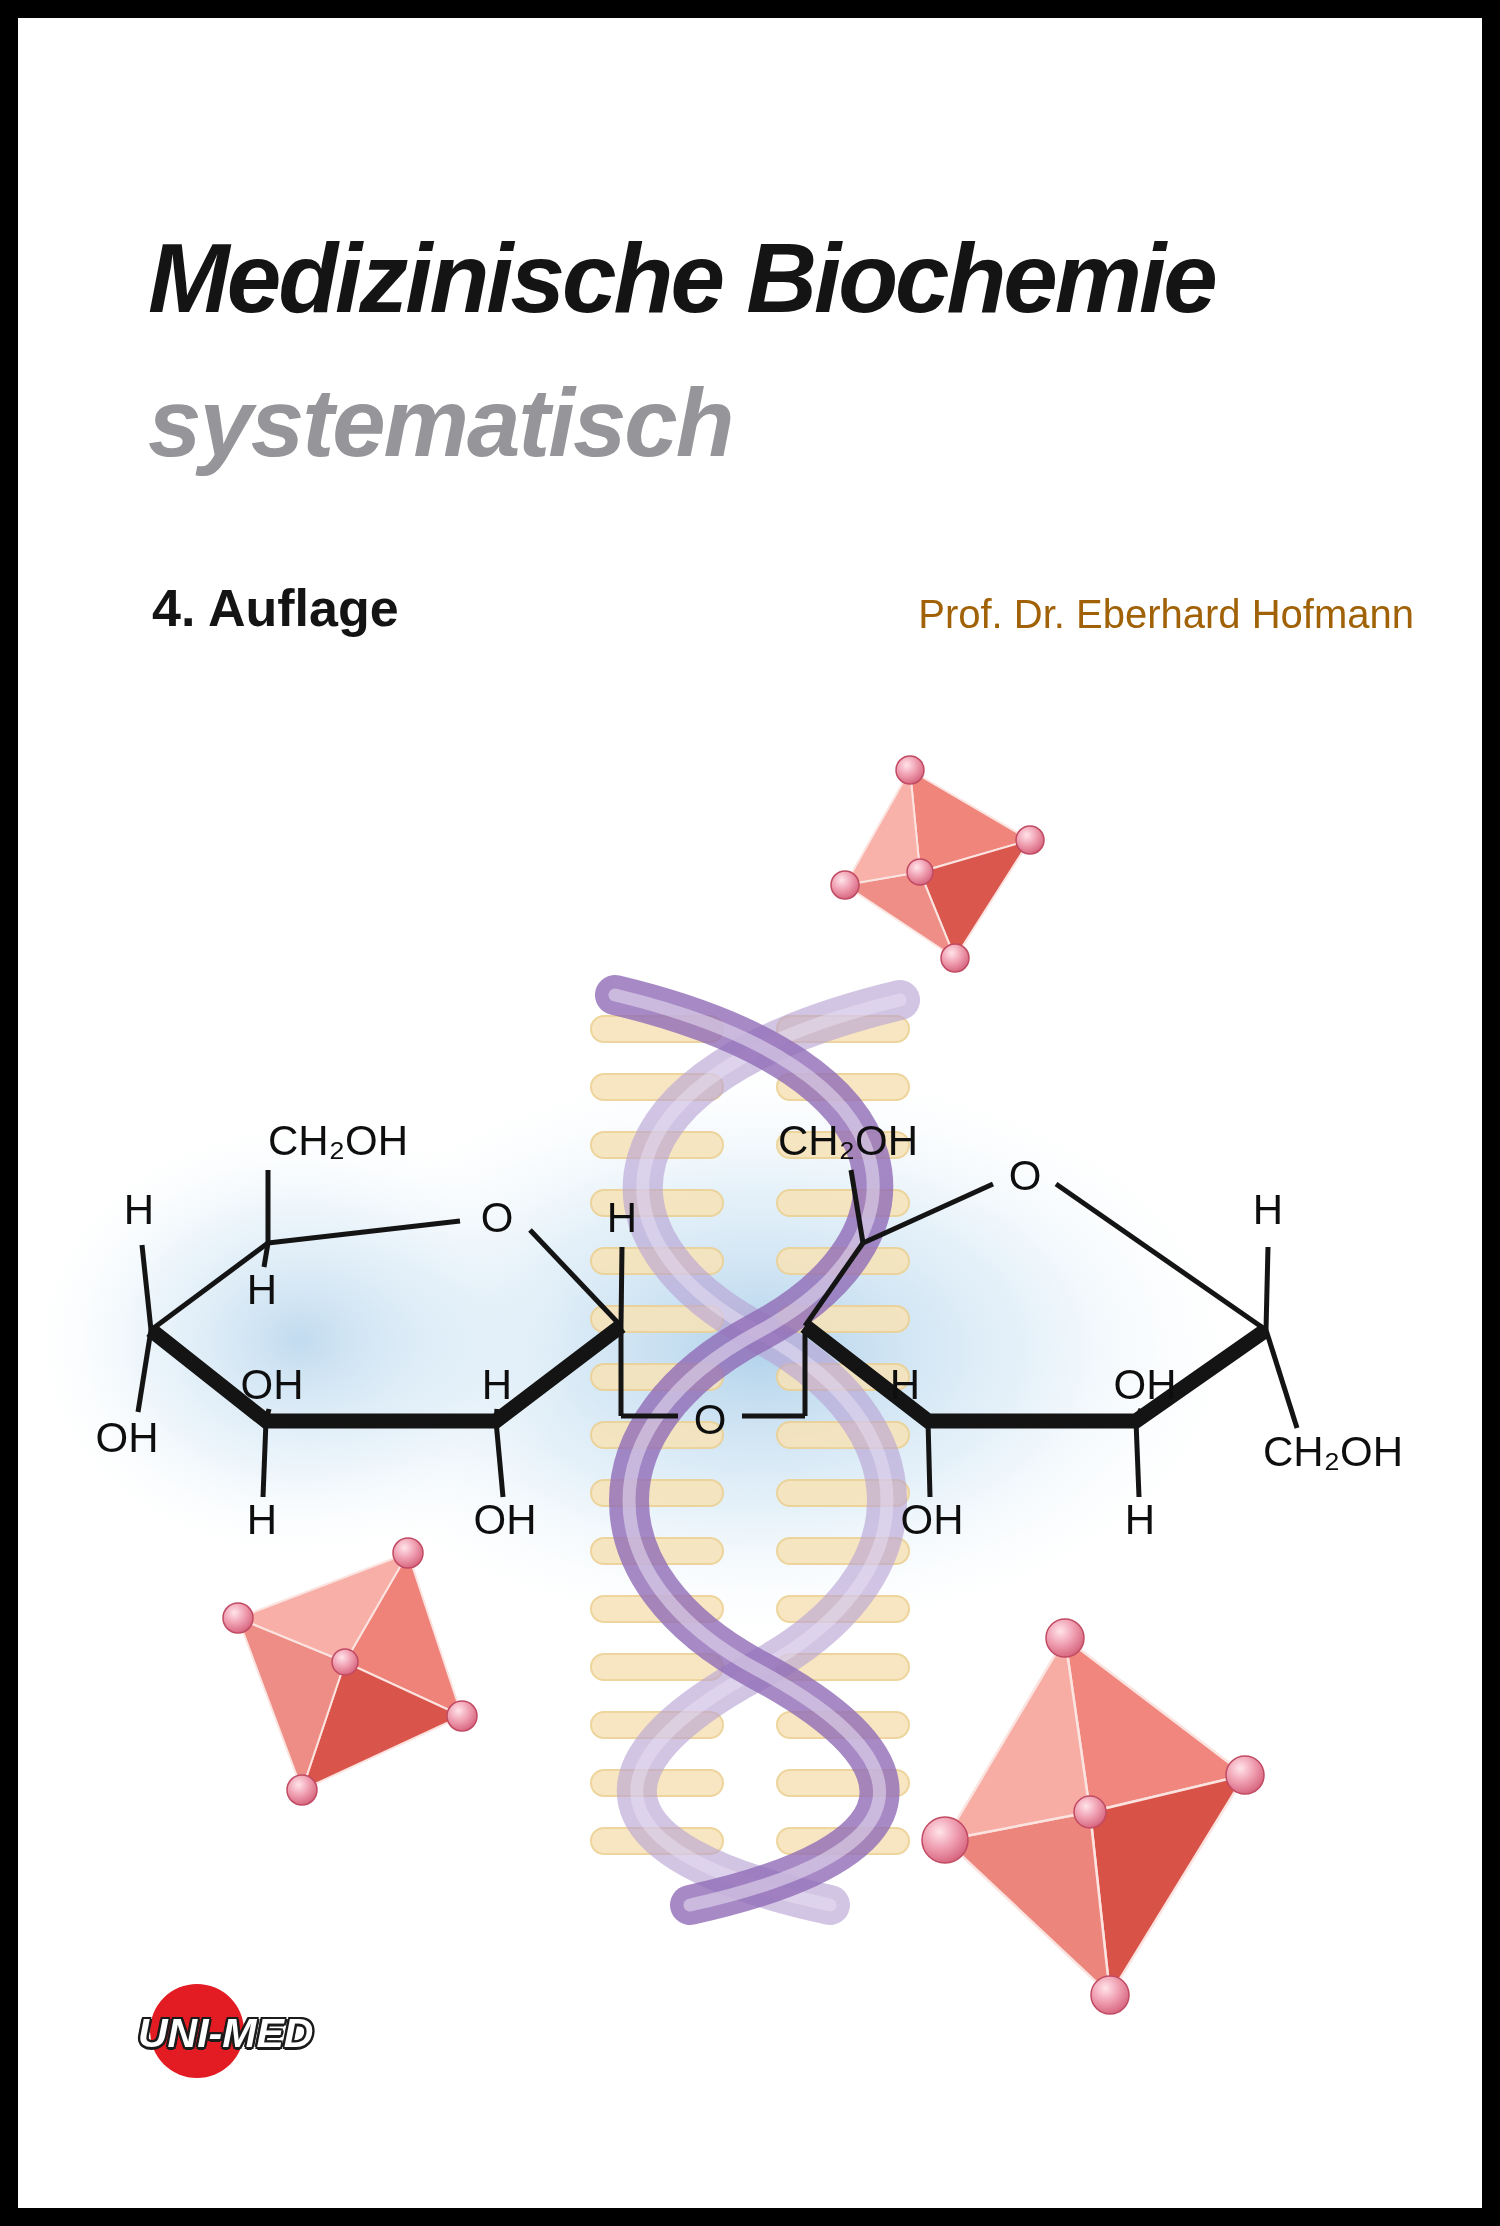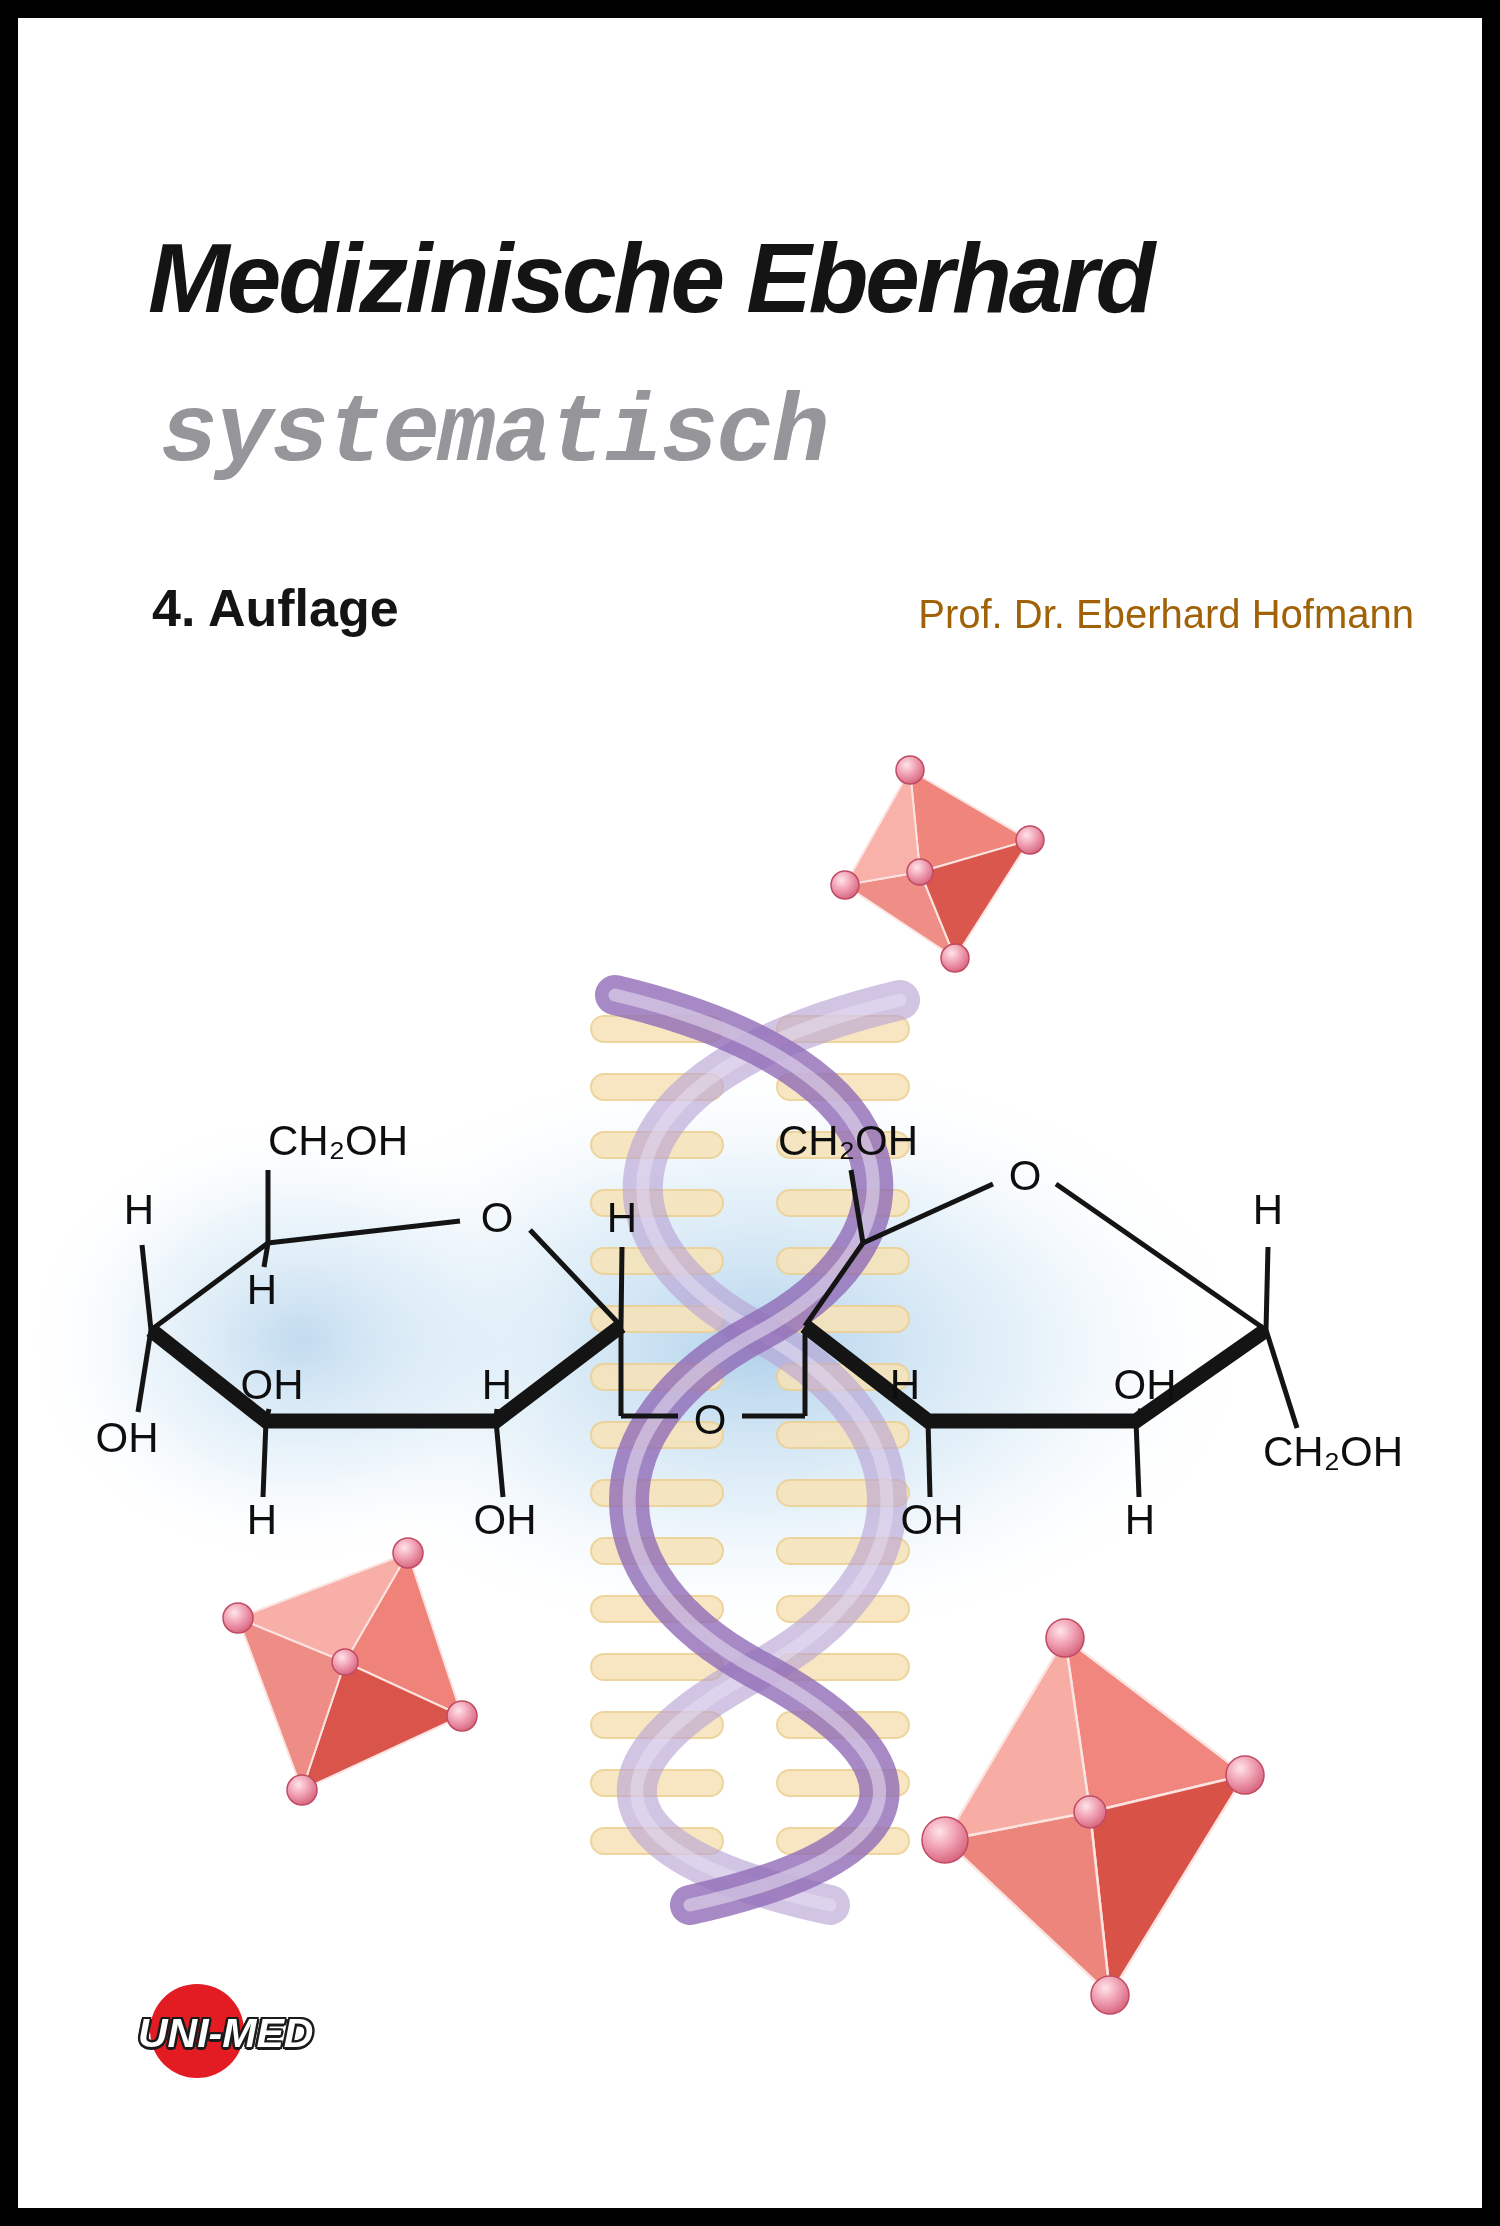--- a/index.html
+++ b/index.html
@@ -7,22 +7,22 @@
     width:1500px;height:2226px;position:relative;background:#ffffff;
     font-family:"Liberation Sans", sans-serif;overflow:hidden;
   }
   .frame{position:absolute;inset:0;border:18px solid #000;z-index:9;pointer-events:none;}
   .art{position:absolute;left:0;top:0;width:1500px;height:2226px;z-index:1;}
   .title{
     position:absolute;left:148px;top:222px;margin:0;z-index:4;
     font-size:98px;font-weight:bold;font-style:italic;letter-spacing:-3px;color:#141414;white-space:nowrap;
   }
   .subtitle{
-    position:absolute;left:148px;top:368px;margin:12px;z-index:4;
-    font-size:96px;font-weight:bold;font-style:italic;letter-spacing:-2px;color:#96969a;white-space:nowrap;font-family:Liberation Mono, monospace;
+    position:absolute;left:148px;top:368px;margin:0;z-index:4;
+    font-size:96px;font-weight:bold;font-style:italic;letter-spacing:-2px;color:#96969a;white-space:nowrap;
   }
   .edition{
     position:absolute;left:152px;top:578px;z-index:4;
     font-size:52px;font-weight:bold;color:#141414;white-space:nowrap;
   }
   .author{
     position:absolute;right:86px;top:592px;z-index:4;
     font-size:40px;color:#a16207;white-space:nowrap;
   }
   .mlabel{
@@ -142,21 +142,21 @@
     <line x1="928" y1="1421" x2="909" y2="1408" stroke-width="5"></line>
     <line x1="928" y1="1421" x2="930" y2="1497" stroke-width="5"></line>
     <line x1="1136" y1="1421" x2="1141" y2="1409" stroke-width="5"></line>
     <line x1="1136" y1="1421" x2="1139" y2="1497" stroke-width="5"></line>
 
     <path d="M 151,1330 L 266,1421 L 496,1421 L 621,1326" stroke-width="15"></path>
     <path d="M 805,1326 L 928,1421 L 1136,1421 L 1266,1330" stroke-width="15"></path>
   </g>
 </svg>
 
-<h1 class="title">Medizinische Eberhard</h1>
+<h1 class="title">Medizinische Biochemie</h1>
 <h2 class="subtitle">systematisch</h2>
 <div class="edition">4. Auflage</div>
 <div class="author">Prof. Dr. Eberhard Hofmann</div>
 
 <span class="mlabel" style="left:338px;top:1141px;">CH₂OH</span>
 <span class="mlabel" style="left:139px;top:1210px;">H</span>
 <span class="mlabel" style="left:497px;top:1218px;">O</span>
 <span class="mlabel" style="left:262px;top:1290px;">H</span>
 <span class="mlabel" style="left:272px;top:1385px;">OH</span>
 <span class="mlabel" style="left:497px;top:1385px;">H</span>

